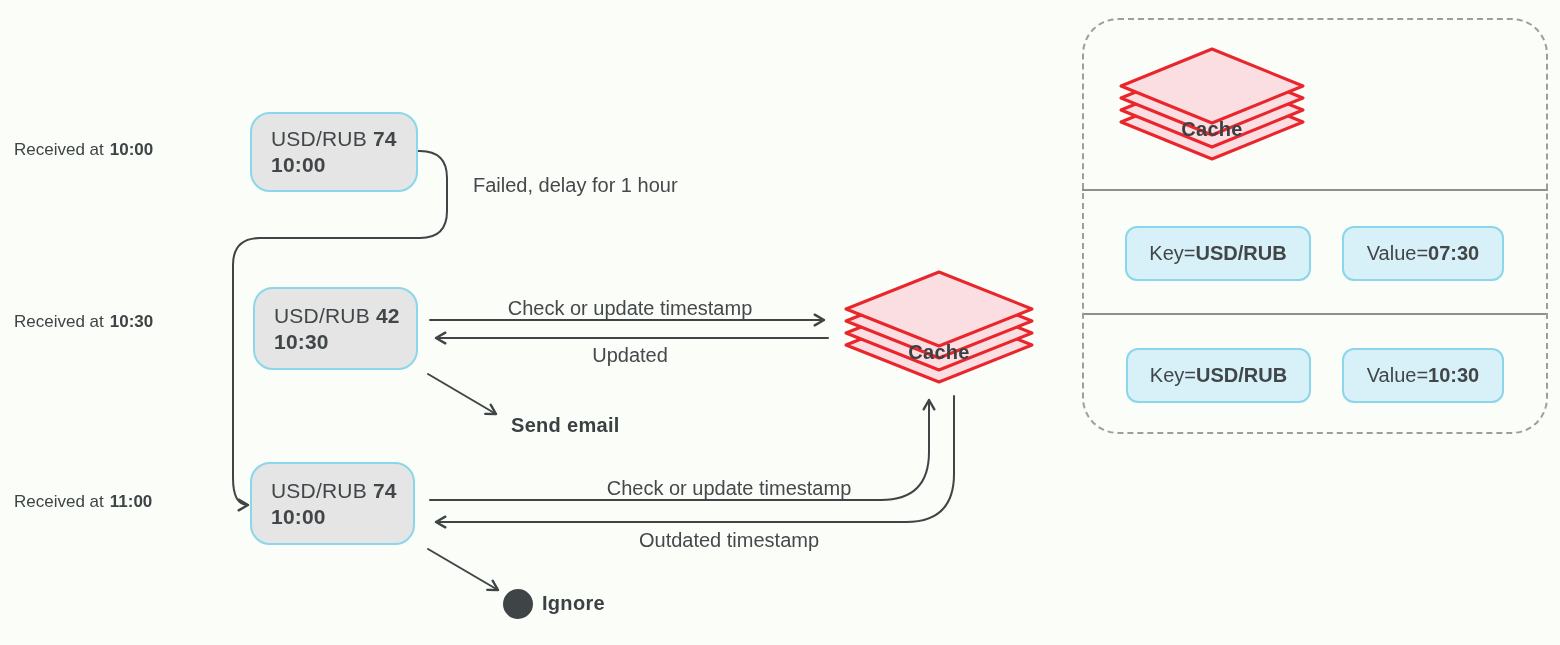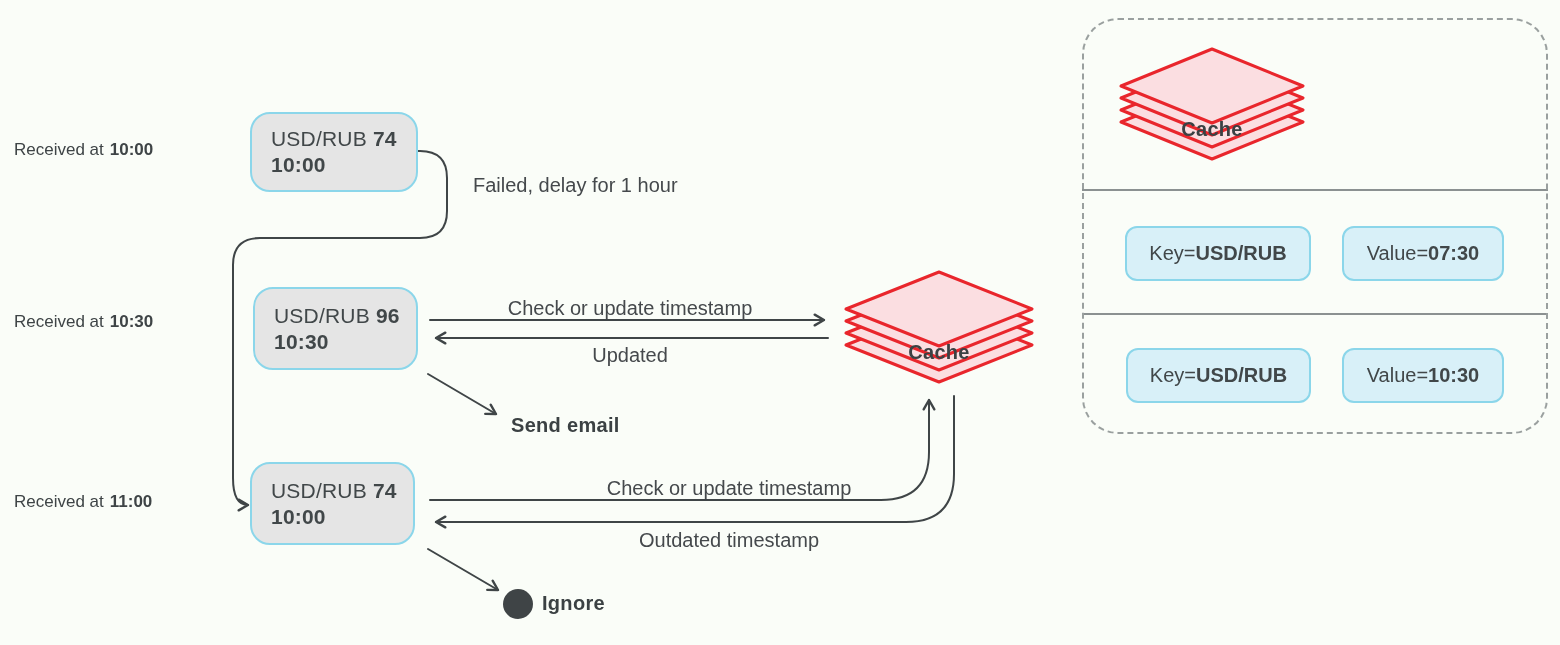--- a/index.html
+++ b/index.html
@@ -126,21 +126,21 @@
   </div>
   <div class="rcv" style="top:492px;">
     <span class="pre">Received at</span><b>11:00</b>
   </div>
 
   <div class="node" style="left:250px;top:112px;width:168px;height:80px;">
     <div class="l1"><span class="pair">USD/RUB</span><b>74</b></div>
     <div class="l2"><b>10:00</b></div>
   </div>
   <div class="node" style="left:253px;top:287px;width:165px;height:83px;">
-    <div class="l1"><span class="pair">USD/RUB</span><b>96</b></div>
+    <div class="l1"><span class="pair">USD/RUB</span><b>42</b></div>
     <div class="l2"><b>10:30</b></div>
   </div>
   <div class="node" style="left:250px;top:462px;width:165px;height:83px;">
     <div class="l1"><span class="pair">USD/RUB</span><b>74</b></div>
     <div class="l2"><b>10:00</b></div>
   </div>
 
   <div class="edge-label" style="left:473px;top:174px;">Failed, delay for 1 hour</div>
   <div class="edge-label center" style="left:430px;top:297px;width:400px;">Check or update timestamp</div>
   <div class="edge-label center" style="left:430px;top:344px;width:400px;">Updated</div>

